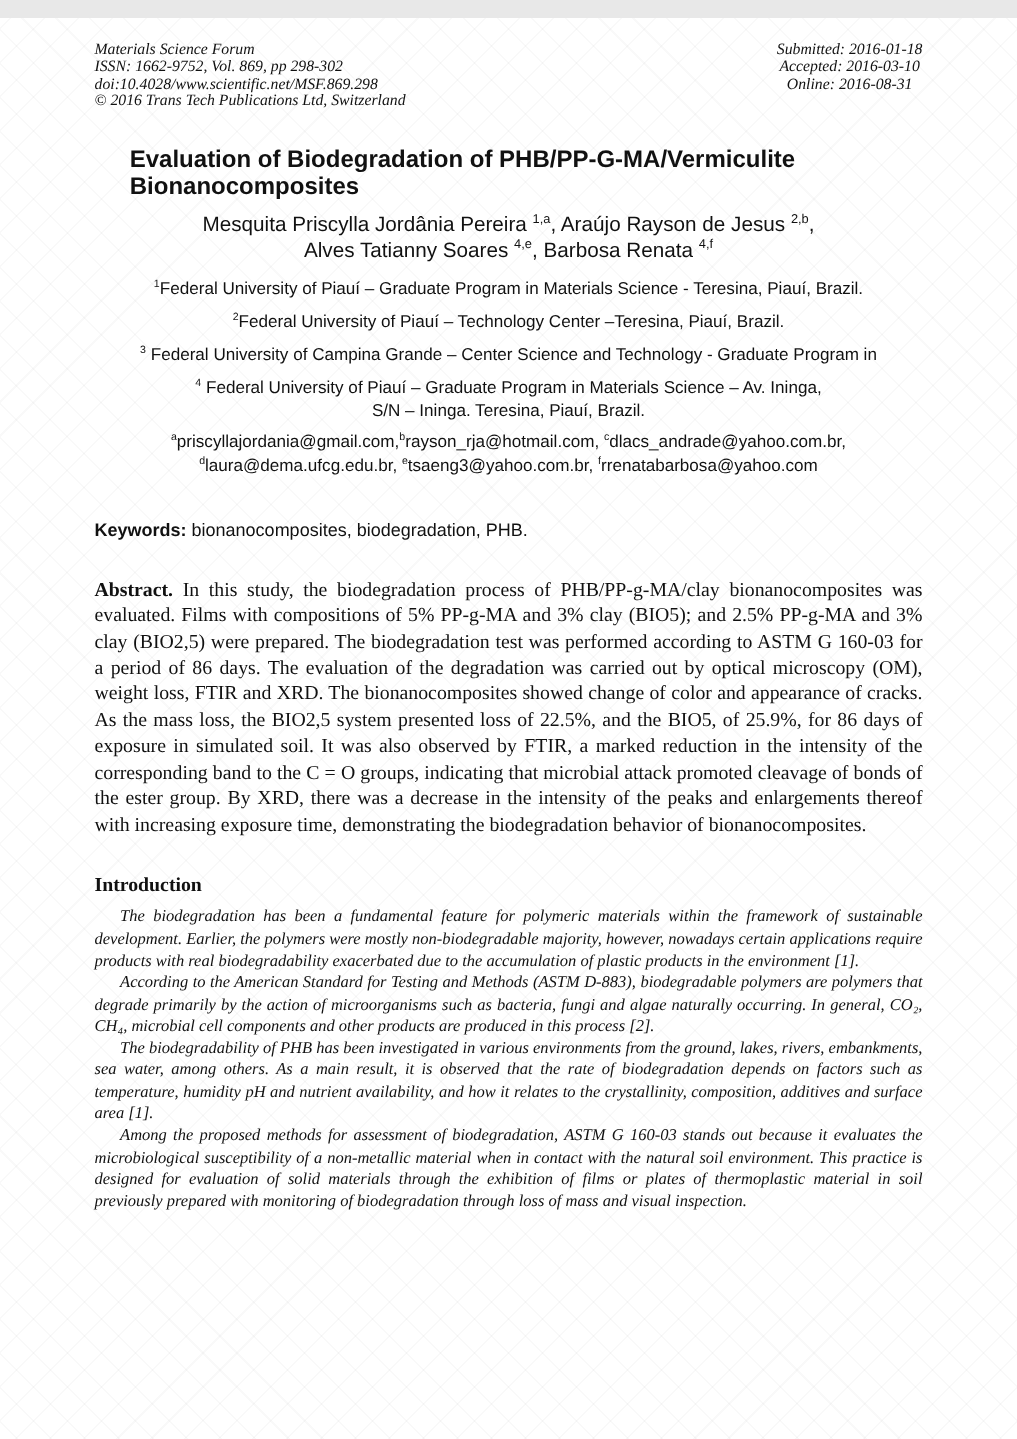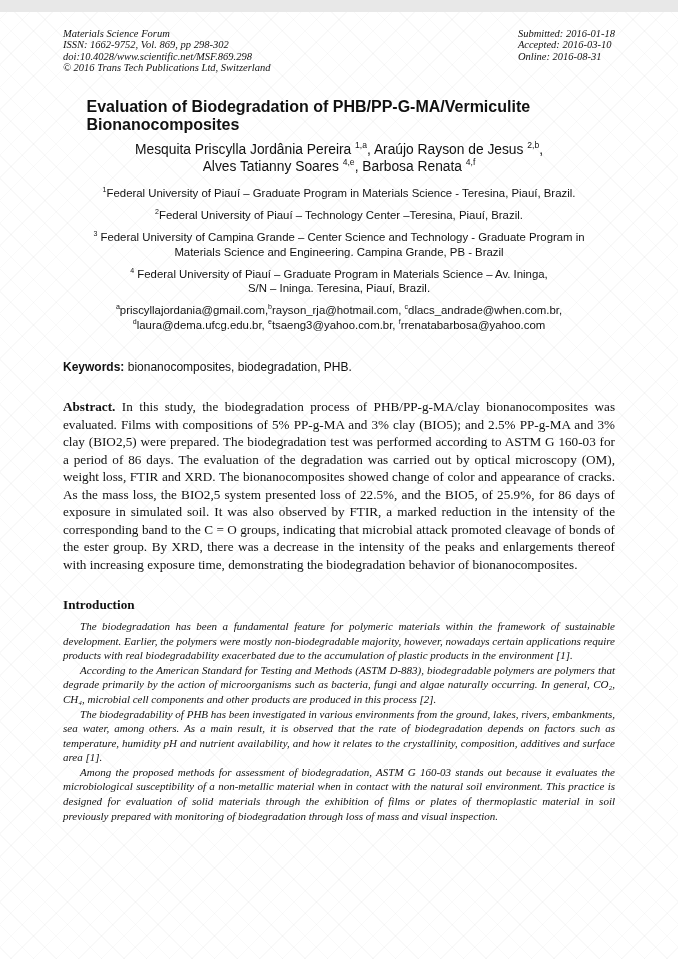--- a/index.html
+++ b/index.html
@@ -21,21 +21,21 @@
 
   
   .header-meta {
     display: flex;
     justify-content: space-between;
     font-style: italic;
     font-size: 10.5px;
     line-height: 1.08;
   }
   .header-left div, .header-right div { white-space: nowrap; }
-  .header-right { text-align: left; }
+  .header-right { text-align: center; }
 
   
   .paper-title {
     font-family: "Liberation Sans", sans-serif;
     font-weight: bold;
     font-size: 16px;
     line-height: 1.12;
     text-align: left;
     max-width: 505px;
     margin: 25px auto 0 auto;
@@ -130,26 +130,26 @@
   <h1 class="paper-title">Evaluation of Biodegradation of PHB/PP-G-MA/Vermiculite Bionanocomposites</h1>
 
   <div class="authors-block">
     <div class="author-line"><span>Mesquita Priscylla Jordânia Pereira </span><sup>1,a</sup><span>, </span><span>Araújo Rayson de Jesus </span><sup>2,b</sup><span>,</span></div>
     <div class="author-line"><span>Alves Tatianny Soares </span><sup>4,e</sup><span>, </span><span>Barbosa Renata </span><sup>4,f</sup><span></span></div>
   </div>
 
   <div class="affiliations-block">
     <div class="affiliation"><sup>1</sup><span>Federal University of Piauí – Graduate Program in Materials Science - Teresina, Piauí, Brazil.</span></div>
     <div class="affiliation"><sup>2</sup><span>Federal University of Piauí – Technology Center –Teresina, Piauí, Brazil.</span></div>
-    <div class="affiliation"><sup>3</sup> <span>Federal University of Campina Grande – Center Science and Technology - Graduate Program in</span><br><span>Materials Science and Engineering. Campina Grande, PB - Brazil</span></div>
+    <div class="affiliation"><sup>3</sup> <span>Federal University of Campina Grande – Center Science and Technology - Graduate Program in</span><br></div>
     <div class="affiliation"><sup>4</sup> <span>Federal University of Piauí – Graduate Program in Materials Science – Av. Ininga,</span><br><span>S/N – Ininga. Teresina, Piauí, Brazil.</span></div>
   </div>
 
   <div class="emails-block">
-    <div class="email-line"><sup>a</sup><span>priscyllajordania@gmail.com</span><span>,</span><sup>b</sup><span>rayson_rja@hotmail.com</span><span>, </span><sup>c</sup><span>dlacs_andrade@when.com.br</span><span>,</span></div>
+    <div class="email-line"><sup>a</sup><span>priscyllajordania@gmail.com</span><span>,</span><sup>b</sup><span>rayson_rja@hotmail.com</span><span>, </span><sup>c</sup><span>dlacs_andrade@yahoo.com.br</span><span>,</span></div>
     <div class="email-line"><sup>d</sup><span>laura@dema.ufcg.edu.br</span><span>, </span><sup>e</sup><span>tsaeng3@yahoo.com.br</span><span>, </span><sup>f</sup><span>rrenatabarbosa@yahoo.com</span></div>
   </div>
 
   <div class="keywords-line">
     <span class="keywords-label">Keywords:</span>
     <span>bionanocomposites, biodegradation, PHB.</span>
   </div>
 
   <div class="abstract-paragraph">
     <span class="abstract-label">Abstract.</span>

